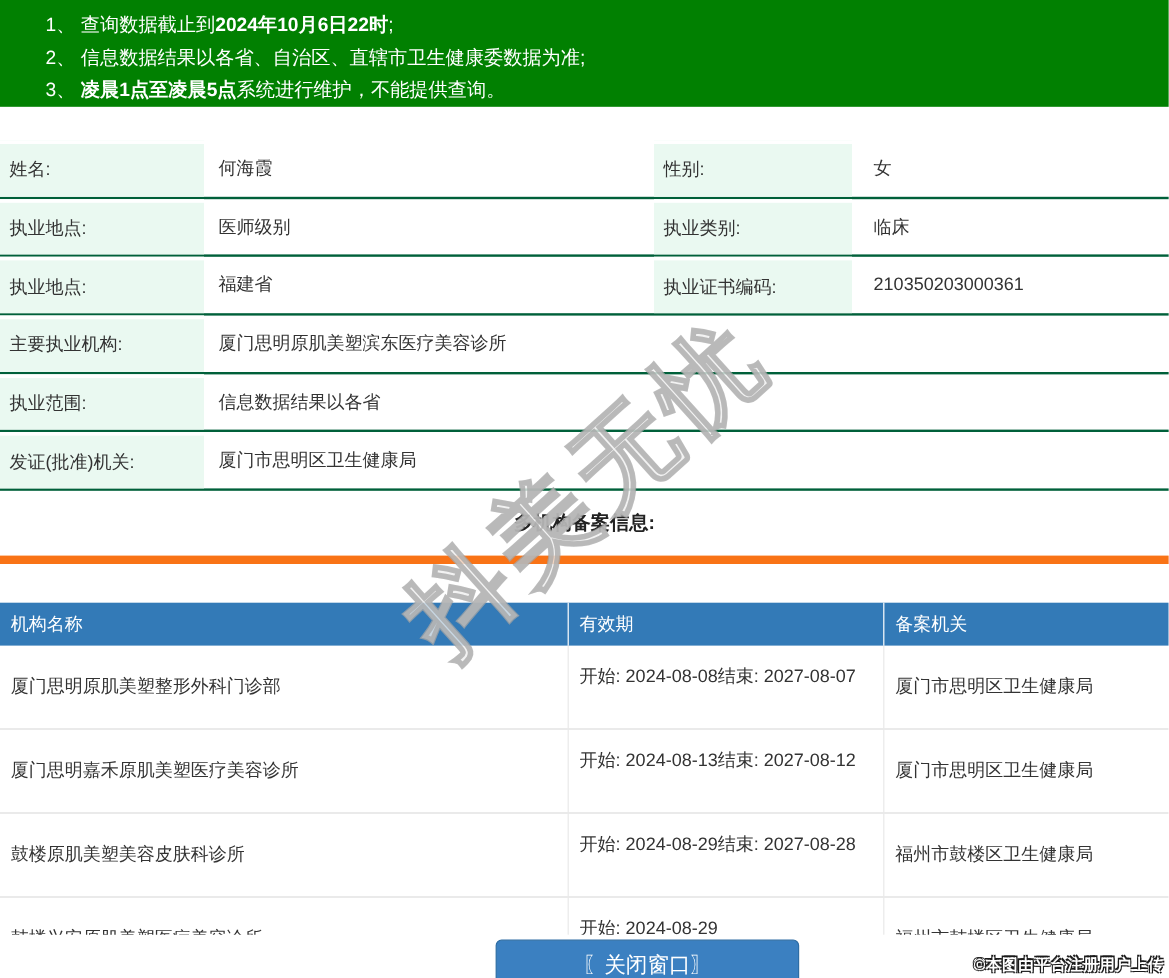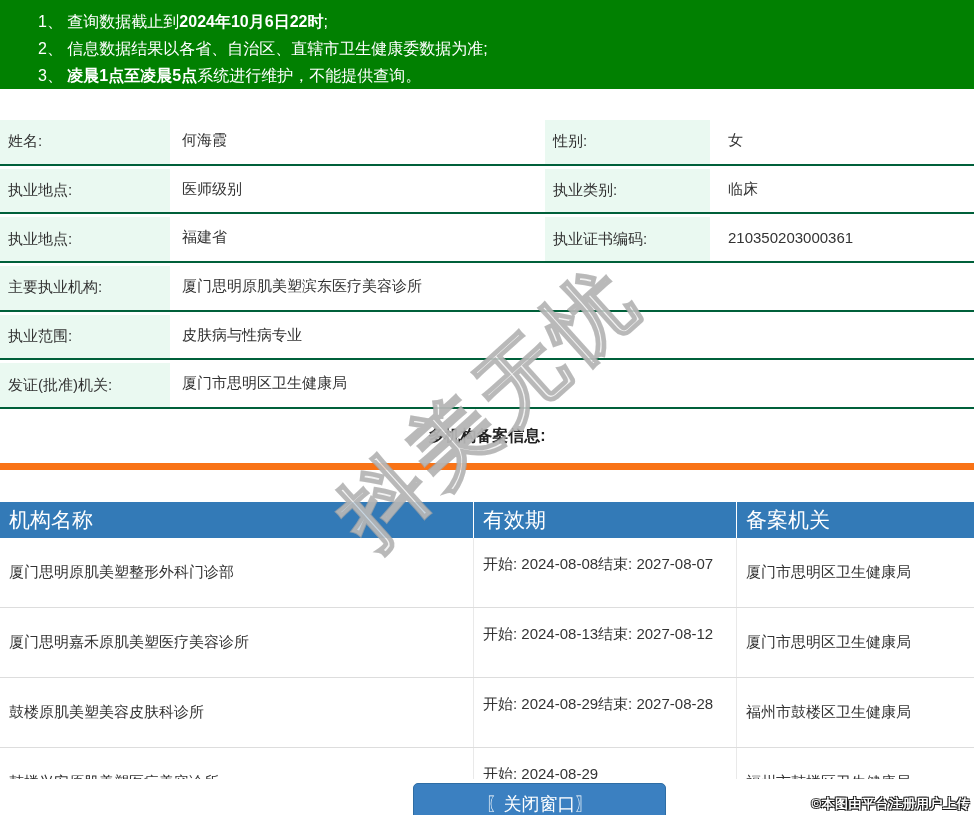--- a/index.html
+++ b/index.html
@@ -67,21 +67,21 @@
     width:974px;
     height:277px;
     overflow:hidden;
     position:relative;
   }
   .reg-header{
     display:flex;
     height:36px;
     background:#337ab7;
     color:#ffffff;
-    font-size:21px;
+    font-size:15px;
   }
   .reg-header .cell{
     box-sizing:border-box;
     display:flex;align-items:center;
     padding-left:9px;
     border-right:1px solid #ffffff;
   }
   .reg-header .cell:last-child{border-right:none;}
   .reg-row{
     display:flex;
@@ -175,21 +175,21 @@
         <div class="info-value w-value1">福建省</div>
         <div class="info-label w-label2">执业证书编码:</div>
         <div class="info-value w-value2">210350203000361</div>
       </div>
       <div class="info-row">
         <div class="info-label w-label1">主要执业机构:</div>
         <div class="info-value w-value-span">厦门思明原肌美塑滨东医疗美容诊所</div>
       </div>
       <div class="info-row">
         <div class="info-label w-label1">执业范围:</div>
-        <div class="info-value w-value-span">皮肤病与性病专业</div>
+        <div class="info-value w-value-span">信息数据结果以各省</div>
       </div>
       <div class="info-row">
         <div class="info-label w-label1">发证(批准)机关:</div>
         <div class="info-value w-value-span">厦门市思明区卫生健康局</div>
       </div>
     </div>
 
   <div class="section-heading">多机构备案信息:</div>
 
   <div class="reg-wrap">

